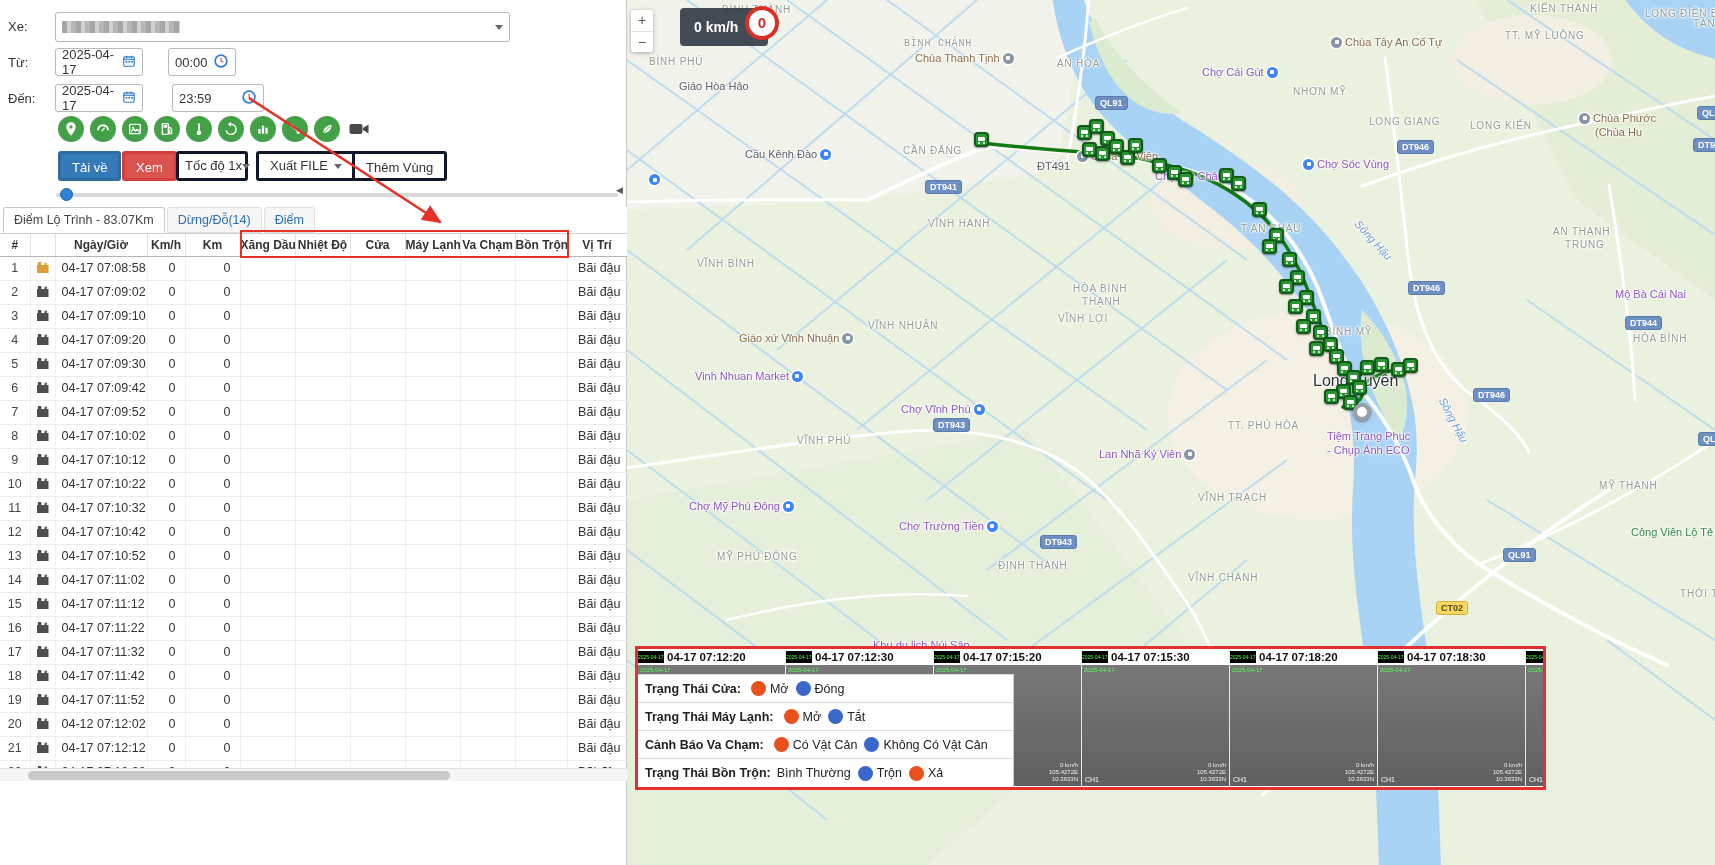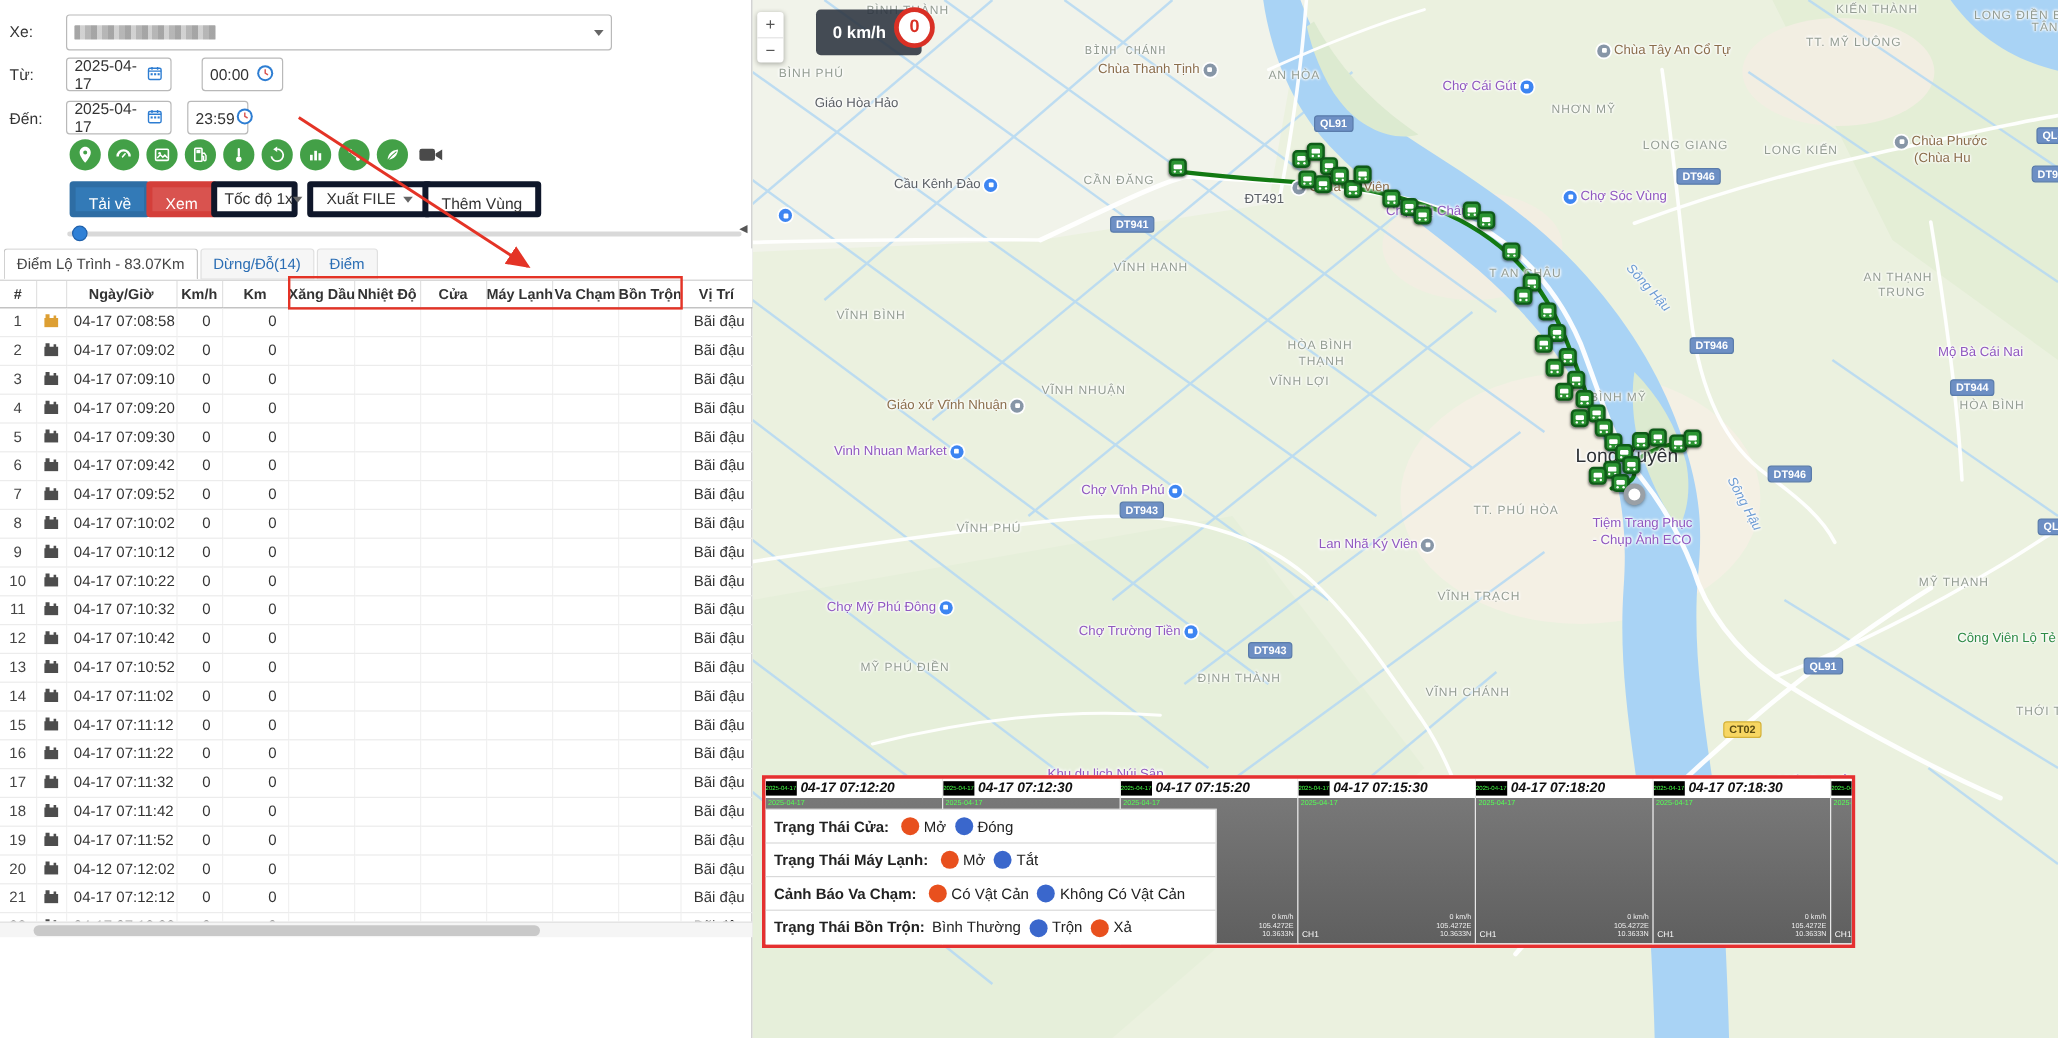--- a/index.html
+++ b/index.html
@@ -12,21 +12,21 @@
   .flabel{position:absolute;font-size:13px;color:#333;}
   .fieldbox{position:absolute;background:#fff;border:1px solid #b9b9b9;border-radius:3px;display:flex;align-items:center;justify-content:space-between;padding:0 6px;font-size:13px;color:#333;}
   .caret{width:0;height:0;border-left:4px solid transparent;border-right:4px solid transparent;border-top:5px solid #666;}
   .redacted{width:118px;height:12px;border-radius:1px;opacity:.8;
     background:repeating-linear-gradient(90deg,#8f8f8f 0 5px,#c6c6c6 5px 9px,#a4a4a4 9px 14px);}
   .gicon{width:26px;height:26px;border-radius:50%;background:#43a047;display:inline-flex;align-items:center;justify-content:center;cursor:pointer;}
   .gicon svg{width:16px;height:16px;}
   .gicon.camera-icon{background:transparent;}
   .gicon.camera-icon svg{width:24px;height:24px;}
   .iconrow{position:absolute;left:58px;top:116px;display:flex;gap:6px;align-items:center;}
-  .btn{position:absolute;height:30px;border-radius:3px;font-size:13px;line-height:28px;padding:0 11px;cursor:pointer;border:5px solid #0f172a;background:#fff;color:#333;white-space:nowrap;}
+  .btn{position:absolute;height:30px;border-radius:3px;font-size:13px;line-height:28px;padding:0 11px;cursor:pointer;border:3px solid #0f172a;background:#fff;color:#333;white-space:nowrap;}
   .btn-download{left:58px;top:151px;background:#337ab7;border-color:#2e6da4;color:#fff;}
   .btn-view{left:122px;top:151px;background:#d9534f;border-color:#d43f3a;color:#fff;}
   .sel-speed{left:176px;top:151px;width:72px;display:flex;align-items:center;justify-content:space-between;padding:0 6px;}
   .btn-export{left:256px;top:151px;display:flex;align-items:center;gap:6px;}
   .btn-zone{left:352px;top:151px;}
   .slider-track{position:absolute;left:56px;right:8px;top:193px;height:4px;background:#d9d9d9;border-radius:2px;}
   .slider-handle{position:absolute;left:60px;top:188px;width:13px;height:13px;border-radius:50%;background:#2f80d6;border:1px solid #1f60ab;cursor:pointer;}
   .collapse-handle{position:absolute;left:616px;top:185px;font-size:9px;color:#555;cursor:pointer;z-index:7;}
 
   .tabs{position:absolute;left:0;top:207px;width:627px;height:27px;border-bottom:1px solid #cfcfcf;display:flex;align-items:flex-end;padding-left:3px;background:#fff;}
@@ -79,21 +79,21 @@
   .zoomctl{position:absolute;left:4px;top:10px;width:22px;background:#fff;border-radius:3px;box-shadow:0 1px 4px rgba(0,0,0,.3);z-index:5;overflow:hidden;}
   .zbtn{height:21px;line-height:21px;text-align:center;font-size:14px;color:#555;cursor:pointer;}
   .zbtn + .zbtn{border-top:1px solid #e3e3e3;}
 
   
   .cam-overlay{position:absolute;left:8px;top:646px;width:911px;height:144px;border:3px solid #e53030;background:#fff;z-index:6;overflow:hidden;}
   .snapshot-strip{position:absolute;left:0;top:0;height:100%;display:flex;}
   .thumb{width:148px;flex:0 0 148px;border-right:1px solid #e8e8e8;background:#fff;cursor:pointer;}
   .th-head{height:16px;background:#fff;display:flex;align-items:center;overflow:hidden;}
   .th-osd{width:26px;height:12px;background:#000;color:#4f4;font-size:5px;line-height:12px;overflow:hidden;flex:0 0 26px;}
-  .th-time{padding-left:3px;font-size:11.5px;font-weight:bold;color:#111;white-space:nowrap;font-style:italic;}
+  .th-time{padding-left:3px;font-size:11.5px;font-weight:bold;color:#111;white-space:nowrap;}
   .th-body{position:relative;height:121px;background:linear-gradient(#787878,#5f5f5f);}
   .th-gosd{position:absolute;left:2px;top:2px;color:#5f5;font-size:6px;}
   .th-ch{position:absolute;left:3px;bottom:3px;color:#fff;font-size:7px;}
   .th-coords{position:absolute;right:3px;bottom:3px;color:#eee;font-size:6px;text-align:right;line-height:7px;}
   .th-coords i{display:block;font-style:normal;}
   .status-legend{position:absolute;left:0;bottom:0;width:376px;background:#fff;border-top:1px solid #ddd;border-right:1px solid #ccc;z-index:4;}
   .lg-row{height:28px;display:flex;align-items:center;padding:0 7px;border-bottom:1px solid #d9d9d9;font-size:12.5px;color:#222;white-space:nowrap;}
   .lg-row:last-child{border-bottom:none;}
   .lg-label{font-weight:bold;margin-right:6px;}
   .dot{width:15px;height:15px;border-radius:50%;margin:0 4px;flex:0 0 15px;}
@@ -140,21 +140,21 @@
       <span>2025-04-17</span>
       <span class="cal-ic"><svg viewBox="0 0 24 24" width="14" height="14">
             <rect x="3" y="5" width="18" height="16" rx="2" fill="none" stroke="#2d7dd2" stroke-width="2"></rect>
             <path d="M3 9h18" stroke="#2d7dd2" stroke-width="2"></path>
             <path d="M8 3v4M16 3v4" stroke="#2d7dd2" stroke-width="2"></path>
             <rect x="6" y="12" width="3" height="3" fill="#2d7dd2"></rect>
             <rect x="11" y="12" width="3" height="3" fill="#2d7dd2"></rect>
             <rect x="16" y="12" width="3" height="3" fill="#2d7dd2"></rect>
           </svg></span>
     </div>
-    <div class="fieldbox" style="left:156px;top:84px;width:51px;height:28px">
+    <div class="fieldbox" style="left:172px;top:84px;width:92px;height:28px">
       <span>23:59</span>
       <span class="clk-ic"><svg viewBox="0 0 24 24" width="16" height="16">
             <circle cx="12" cy="12" r="10" fill="#2d7dd2"></circle>
             <circle cx="12" cy="12" r="7.5" fill="#fff"></circle>
             <path d="M12 7v5l3.5 2" stroke="#d9534f" stroke-width="1.8" fill="none"></path>
           </svg></span>
     </div>
 
     <div class="iconrow">
         <span class="gicon location-icon">
@@ -835,21 +835,21 @@
           <span>Chợ Trường Tiền</span>
           <span class="mic market"></span>
         </div>
         <div class="ml park" style="left: 1004px; top: 526px;">
           <span>Công Viên Lộ Tẻ</span>
         </div>
         <div class="ml road" style="left: 876px; top: 548px;">
           <span>QL91</span>
         </div>
         <div class="ml area" style="left: 90px; top: 551px;">
-          <span>MỸ PHÚ ĐIỀN</span>
+          <span>MỸ PHÚ ĐÔNG</span>
         </div>
         <div class="ml road" style="left: 413px; top: 535px;">
           <span>DT943</span>
         </div>
         <div class="ml area" style="left: 371px; top: 560px;">
           <span>ĐỊNH THÀNH</span>
         </div>
         <div class="ml area" style="left: 561px; top: 572px;">
           <span>VĨNH CHÁNH</span>
         </div>

